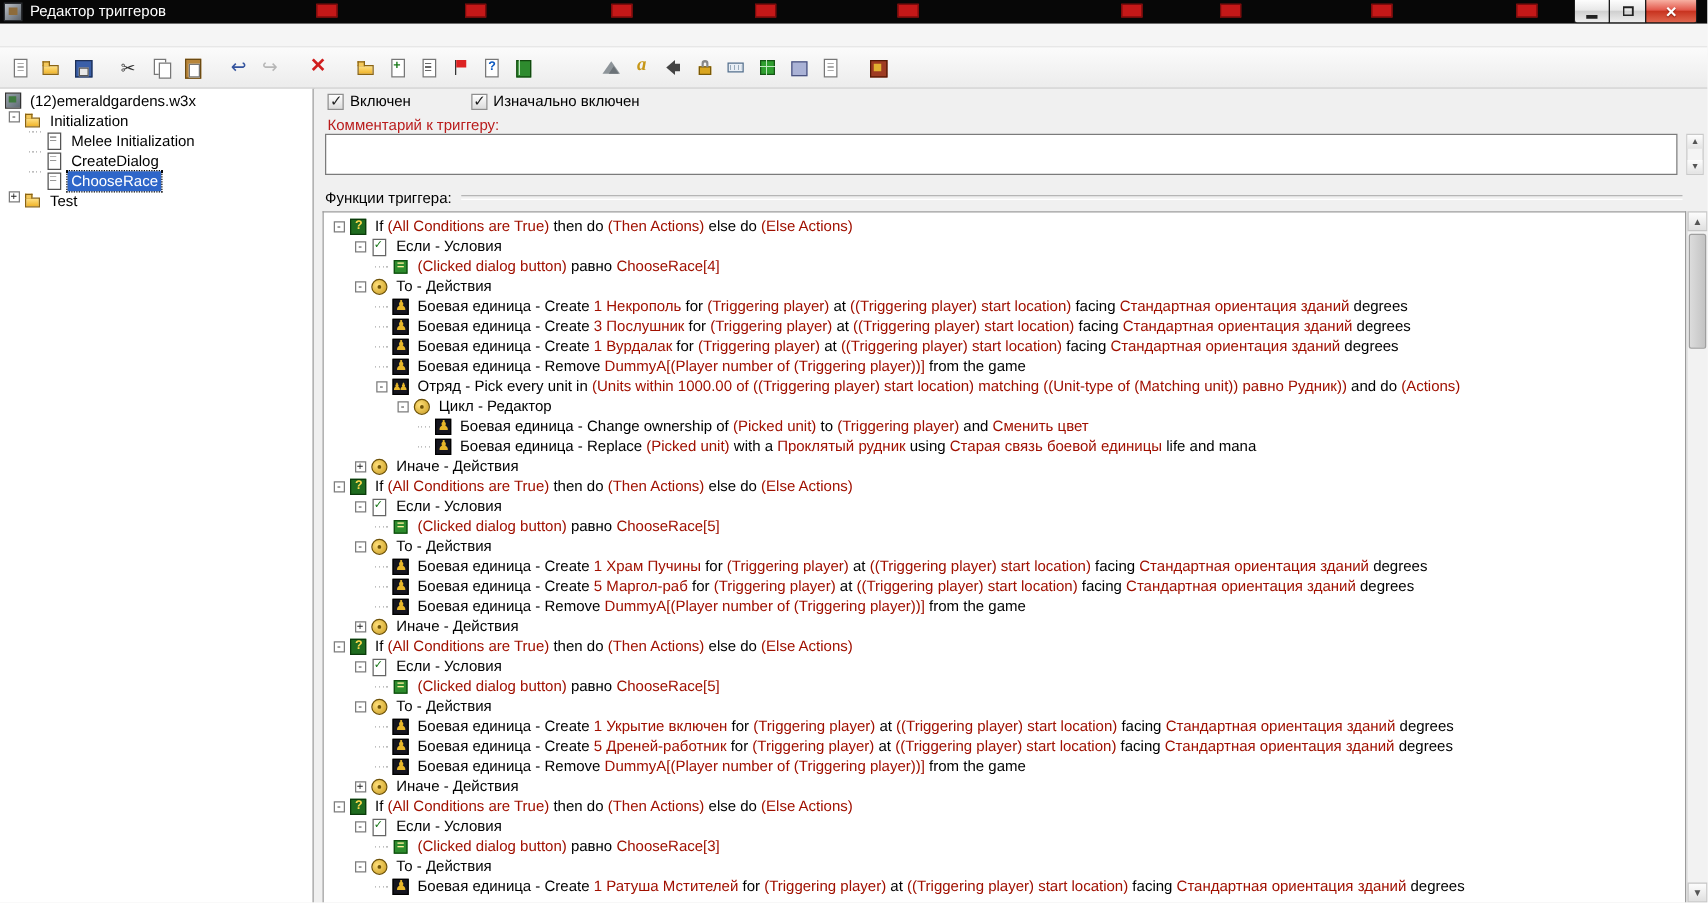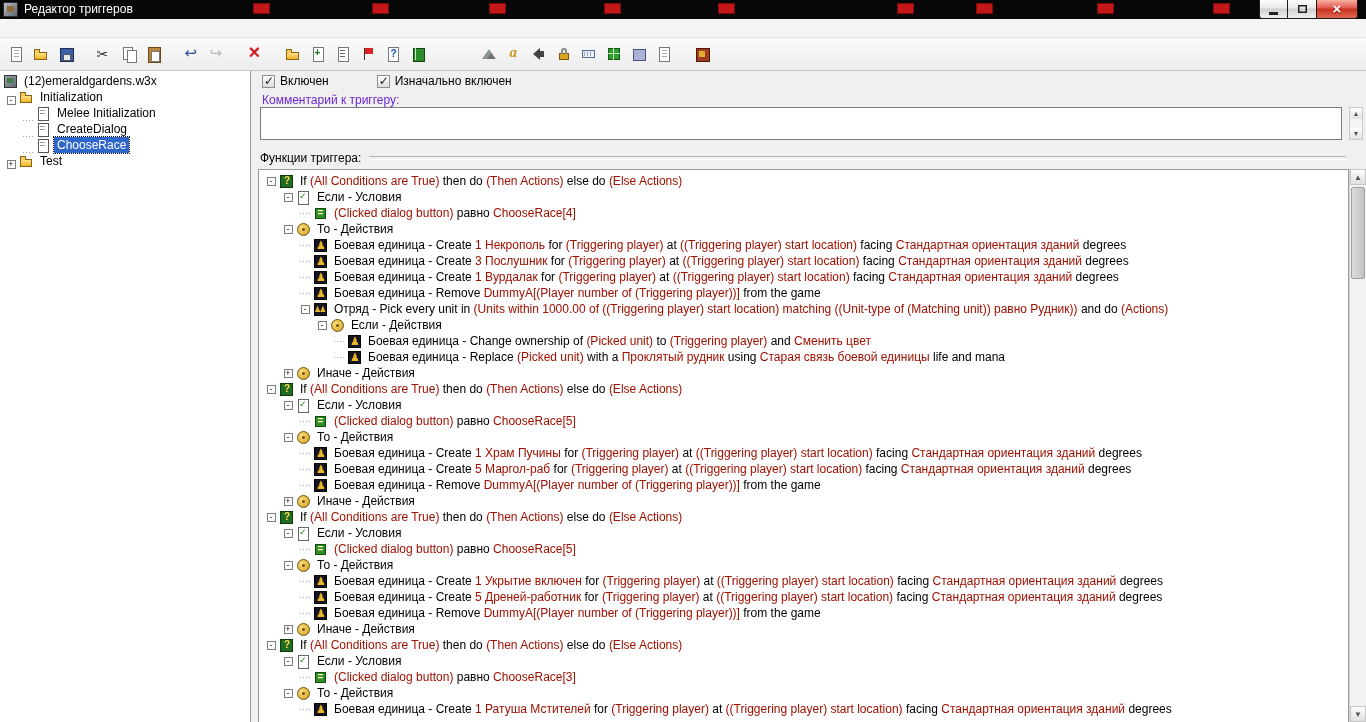--- a/index.html
+++ b/index.html
@@ -79,42 +79,42 @@
   .ig.grid::before{content:"";position:absolute;left:2px;top:2px;width:12px;height:12px;background:#2f9e2f;border:1px solid #155415;box-sizing:border-box}
   .ig.grid::after{content:"";position:absolute;left:2px;top:2px;width:12px;height:12px;
         background:linear-gradient(90deg,transparent 0 5px,#bfe8bf 5px 6px,transparent 6px),
                    linear-gradient(transparent 0 5px,#bfe8bf 5px 6px,transparent 6px)}
   .ig.cube::before{content:"";position:absolute;left:2px;top:3px;width:11px;height:10px;background:#aab2d6;border:1px solid #4a5380}
   .ig.test::before{content:"";position:absolute;left:2px;top:2px;width:12px;height:12px;background:#9e3b22;border:1px solid #531804}
   .ig.test::after{content:"";position:absolute;left:5px;top:5px;width:6px;height:6px;background:#e0b030}
   
   #sidebar{position:absolute;left:0;top:71px;width:251px;bottom:0;background:#fff;
            border-right:1px solid #9a9a9a;box-sizing:border-box;padding-top:2px;overflow:hidden}
-  .srow{display:flex;align-items:flex-end;height:16px;padding-left:calc(var(--d)*17px + 3px);white-space:nowrap;cursor:default}
+  .srow{display:flex;align-items:flex-start;height:16px;padding-left:calc(var(--d)*17px + 3px);white-space:nowrap;cursor:default}
   .slot{width:16px;flex:none;display:flex;align-items:center;justify-content:center}
   .exp{width:9px;height:9px;box-sizing:border-box;border:1px solid #7c7c7c;background:#fff;
        font:9px/7px "Liberation Sans",sans-serif;text-align:center;color:#222;flex:none;cursor:default}
   .stub{width:11px;height:1px;background:repeating-linear-gradient(90deg,#a8a8a8 0 1px,transparent 1px 3px)}
   .fi{position:relative;width:15px;height:15px;flex:none;margin-right:3px}
   .stxt{padding:1px 3px}
   .srow.sel .stxt{background:#2e66c9;color:#fff;outline:1px dotted #0a0a0a}
   .fi.map::before{content:"";position:absolute;inset:1px;background:linear-gradient(135deg,#9aa4ad,#5f6b75);border:1px solid #333}
   .fi.map::after{content:"";position:absolute;left:4px;top:4px;width:6px;height:5px;background:#3f7a3f}
   .fi.folder::before{content:"";position:absolute;left:1px;top:5px;width:12px;height:8px;
        background:linear-gradient(#ffe082,#f0b429);border:1px solid #8a6414;box-sizing:border-box}
   .fi.folder::after{content:"";position:absolute;left:1px;top:2px;width:6px;height:4px;background:#f4c85a;border:1px solid #8a6414;border-bottom:none;box-sizing:border-box}
   .fi.page::before{content:"";position:absolute;left:2px;top:1px;width:9px;height:12px;background:#fff;border:1px solid #555}
   .fi.page::after{content:"";position:absolute;left:4px;top:4px;width:5px;height:6px;background:repeating-linear-gradient(#999 0 1px,transparent 1px 3px)}
   
   #main{position:absolute;left:252px;top:71px;right:0;bottom:0;background:#f0f0f0}
   .cbrow{position:absolute;top:3px;left:10px;display:flex;gap:48px;align-items:flex-end}
   .cb-wrap{display:flex;align-items:center;gap:5px;cursor:default}
   .cb{position:relative;width:13px;height:13px;box-sizing:border-box;border:1px solid #8e8e8e;background:linear-gradient(#fefefe,#dcdcdc)}
   .cb.checked::after{content:"✓";position:absolute;left:1px;top:-2px;font:bold 12px/14px "DejaVu Sans",sans-serif;color:#1c1c1c}
-  .lbl{position:absolute;color:#6d28d9}
+  .lbl{position:absolute;color:#b91c1c}
   .comment-label{top:22px;left:10px}
   #comment{position:absolute;top:36px;left:8px;width:calc(100% - 32px);height:33px;box-sizing:border-box;
            border:1px solid #7b7b7b;background:#fff;resize:none;font:12px "Liberation Sans",sans-serif;padding:2px 4px;outline:none}
   .mini-scroll{position:absolute;top:36px;right:3px;width:14px;height:33px;display:flex;flex-direction:column;
            border:1px solid #c9c9c9;background:#f4f4f4;box-sizing:border-box}
   .sarr{flex:none;height:11px;display:flex;align-items:center;justify-content:center;
         font-size:7px;color:#555;background:linear-gradient(#fdfdfd,#e3e3e3)}
   .sarr.up::before{content:"▲"} .sarr.down::before{content:"▼"}
   .strk{flex:1}
   .fn-row{position:absolute;top:80px;left:8px;right:20px;display:flex;align-items:center;gap:8px}
@@ -409,21 +409,21 @@
         </span>
         <span class="fi group"></span>
         <span class="ftext"><span>Отряд - Pick every unit in </span><span class="param">(Units within 1000.00 of ((Triggering player) start location) matching ((Unit-type of (Matching unit)) равно Рудник))</span><span> and do </span><span class="param">(Actions)</span><span></span></span>
       </div>
       <div class="frow" style="--d: 3;">
         <span class="slot">
           <span class="exp">-</span>
 
         </span>
         <span class="fi act"></span>
-        <span class="ftext"><span>Если - Действия</span></span>
+        <span class="ftext"><span>Цикл - Редактор</span></span>
       </div>
       <div class="frow" style="--d: 4;">
         <span class="slot">
 
           <span class="stub"></span>
         </span>
         <span class="fi unit"></span>
         <span class="ftext"><span>Боевая единица - Change ownership of </span><span class="param">(Picked unit)</span><span> to </span><span class="param">(Triggering player)</span><span> and </span><span class="param">Сменить цвет</span><span></span></span>
       </div>
       <div class="frow" style="--d: 4;">

